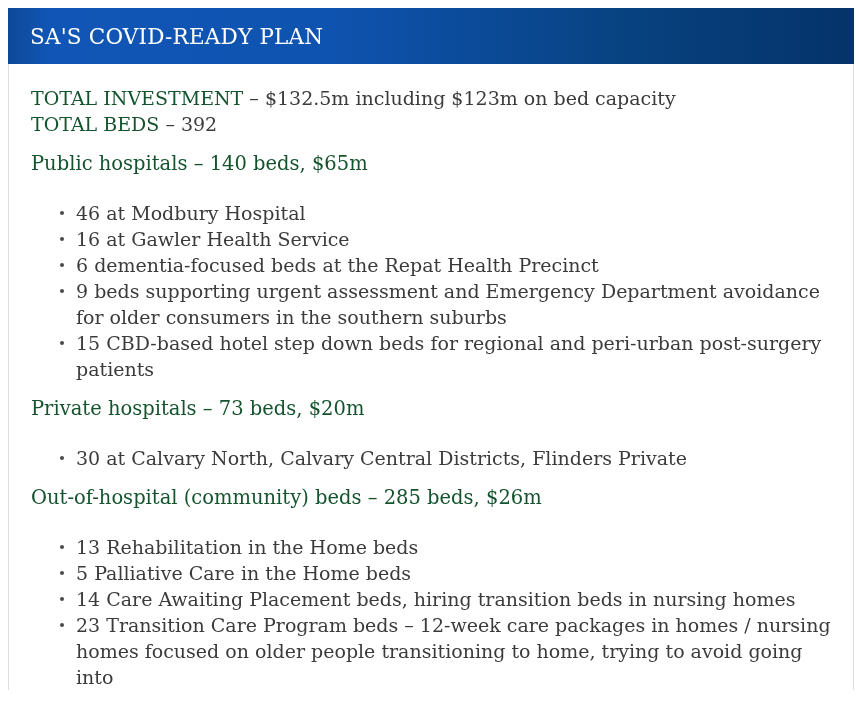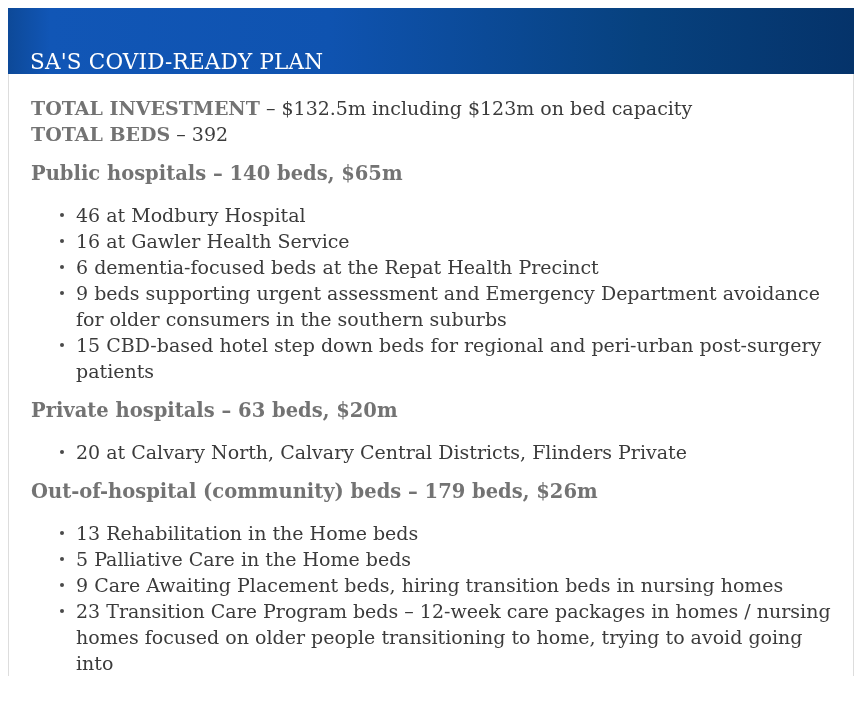--- a/index.html
+++ b/index.html
@@ -13,24 +13,24 @@
     overflow: hidden;
     font-family: "DejaVu Serif", "Liberation Serif", serif;
     color: #3b3b3b;
   }
   .panel {
     margin: 8px 5px 0 8px;
     border-left: 1px solid #dddddd;
     border-right: 1px solid #dddddd;
   }
   .panel-header {
-    height: 66px;
+    height: 56px;
     margin: 0 -1px;
     display: flex;
-    align-items: flex-end;
+    align-items: center;
     padding: 0 22px;
     background: linear-gradient(90deg,
       #0d4998 0%,
       #1156b6 5%,
       #0f53b0 38%,
       #07417e 75%,
       #05336a 100%);
   }
   .panel-header h1 {
     margin: 0;
@@ -44,30 +44,30 @@
     padding: 21px 14px 0 22px;
   }
   .totals {
     margin: 0;
     font-size: 19px;
     line-height: 26px;
   }
   .totals .line { display: block; }
   .totals strong,
   h2 {
-    color: #737373;
-    font-weight: 700;
+    color: #14532d;
+    font-weight: 400;
   }
   h2 {
     margin: 14px 0 0 0;
     font-size: 19.5px;
     line-height: 26px;
   }
   ul.bed-list {
-    margin: 15px 0 0 0;
+    margin: 23px 0 0 0;
     padding: 0 0 0 45px;
     list-style: none;
     max-width: 811px;
   }
   ul.bed-list li {
     position: relative;
     font-size: 19px;
     line-height: 26px;
   }
   ul.bed-list li::before {
@@ -99,27 +99,27 @@
 
     <h2>Public hospitals – 140 beds, $65m</h2>
     <ul class="bed-list">
       <li>46 at Modbury Hospital</li>
       <li>16 at Gawler Health Service</li>
       <li>6 dementia-focused beds at the Repat Health Precinct</li>
       <li>9 beds supporting urgent assessment and Emergency Department avoidance for older consumers in the southern suburbs</li>
       <li>15 CBD-based hotel step down beds for regional and peri-urban post-surgery patients</li>
     </ul>
 
-    <h2>Private hospitals – 63 beds, $20m</h2>
+    <h2>Private hospitals – 73 beds, $20m</h2>
     <ul class="bed-list">
-      <li>20 at Calvary North, Calvary Central Districts, Flinders Private</li>
+      <li>30 at Calvary North, Calvary Central Districts, Flinders Private</li>
     </ul>
 
-    <h2>Out-of-hospital (community) beds – 179 beds, $26m</h2>
+    <h2>Out-of-hospital (community) beds – 285 beds, $26m</h2>
     <ul class="bed-list">
       <li>13 Rehabilitation in the Home beds</li>
       <li>5 Palliative Care in the Home beds</li>
-      <li>9 Care Awaiting Placement beds, hiring transition beds in nursing homes</li>
+      <li>14 Care Awaiting Placement beds, hiring transition beds in nursing homes</li>
       <li>23 Transition Care Program beds – 12-week care packages in homes / nursing homes focused on older people transitioning to home, trying to avoid going into</li>
     </ul>
 
   </div>
 </div>
 
 </body></html>

